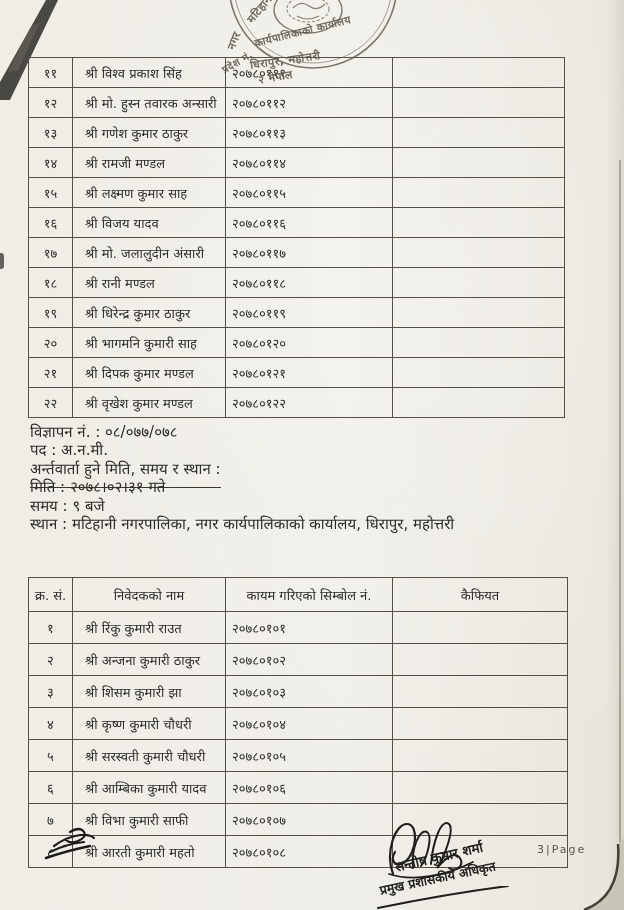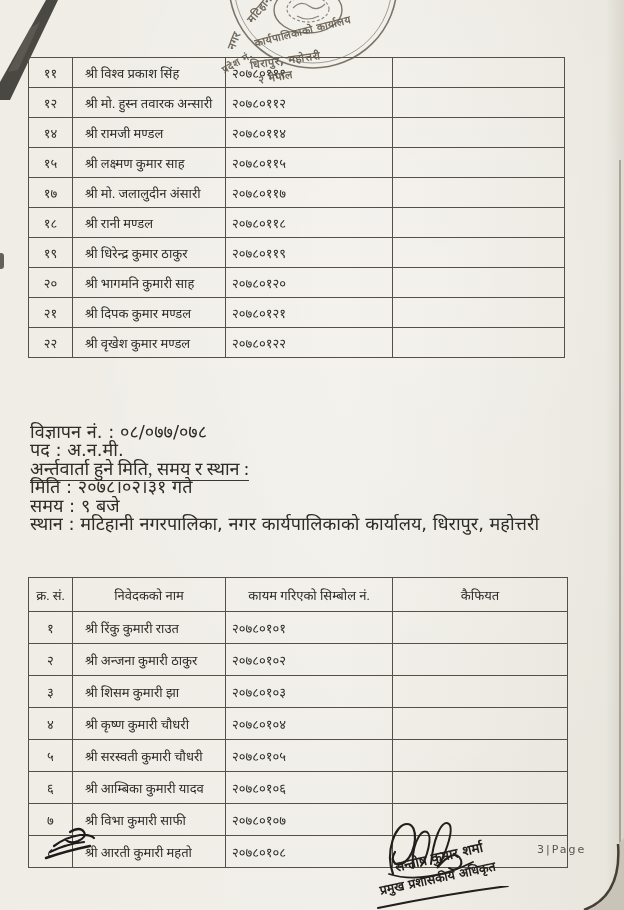--- a/index.html
+++ b/index.html
@@ -18,38 +18,38 @@
   
   .fold-mark{position:absolute;left:0;top:0;width:120px;height:140px;pointer-events:none;}
   .edge-line{position:absolute;right:3px;top:160px;width:2px;height:740px;background:rgba(70,64,55,.35);}
   .left-blip{position:absolute;left:0;top:253px;width:4px;height:16px;background:rgba(40,37,32,.7);border-radius:0 3px 3px 0;}
   .corner-curl{position:absolute;right:0;bottom:0;width:60px;height:80px;pointer-events:none;}
   
   .stamp{position:absolute;left:213px;top:0;width:210px;height:96px;z-index:5;pointer-events:none;color:#5e564a;}
   .stamp svg{position:absolute;left:0;top:0;}
   .stamp .sw{position:absolute;white-space:nowrap;font-size:11px;font-weight:600;letter-spacing:.5px;opacity:.88;transform-origin:left top;}
   
-  table.sheet{position:absolute;border-collapse:collapse;table-layout:fixed;font-family:Liberation Serif, serif;}
+  table.sheet{position:absolute;border-collapse:collapse;table-layout:fixed;}
   table.sheet td, table.sheet th{
     border:1px solid #555047;
     font-size:13px;color:#2e2c28;
     padding:0 6px;overflow:hidden;white-space:nowrap;
     font-weight:normal;
   }
   .t1{left:28px;top:57px;width:536px;}
   .t1 td{height:29px;}
   .t2{left:28px;top:577px;width:539px;}
   .t2 th{height:33px;text-align:center;font-weight:600;}
   .t2 td{height:31px;}
   .c-sn{text-align:center;}
   .c-name{padding-left:12px !important;text-align:left;}
   .c-sym{text-align:left;}
   
-  .details{position:absolute;left:30px;top:423px;font-size:18px;color:#2e2c28;line-height:18.4px;}
-  .details .ul{border-bottom:1px solid #3a3731;padding-bottom:1px;font-family:Liberation Serif, serif;}
+  .details{position:absolute;left:30px;top:423px;font-size:15px;color:#2e2c28;line-height:18.4px;}
+  .details .ul{border-bottom:1px solid #3a3731;padding-bottom:9px;}
   
   .sig-small{position:absolute;left:40px;top:824px;}
   .sig-big{position:absolute;left:383px;top:812px;}
   .sig-name{position:absolute;left:393px;top:858px;font-size:13.5px;font-weight:600;color:#22211e;transform:rotate(-13deg);transform-origin:left top;white-space:nowrap;}
   .sig-title{position:absolute;left:378px;top:882px;font-size:12.5px;font-weight:600;color:#22211e;transform:rotate(-12deg);transform-origin:left top;white-space:nowrap;}
   .sig-underline{position:absolute;left:376px;top:886px;}
   .page-label{position:absolute;left:537px;top:843px;font-size:11px;letter-spacing:2px;color:#5b564d;}
 </style>
 </head>
 <body>
@@ -98,29 +98,41 @@
           <td class="c-sym">२०७८०१११</td>
           <td class="c-rem"></td>
         </tr>
       <tr>
           <td class="c-sn">१२</td>
           <td class="c-name">श्री मो. हुस्न तवारक अन्सारी</td>
           <td class="c-sym">२०७८०११२</td>
           <td class="c-rem"></td>
         </tr>
       <tr>
+          <td class="c-sn">१३</td>
+          <td class="c-name">श्री गणेश कुमार ठाकुर</td>
+          <td class="c-sym">२०७८०११३</td>
+          <td class="c-rem"></td>
+        </tr>
+      <tr>
           <td class="c-sn">१४</td>
           <td class="c-name">श्री रामजी मण्डल</td>
           <td class="c-sym">२०७८०११४</td>
           <td class="c-rem"></td>
         </tr>
       <tr>
           <td class="c-sn">१५</td>
           <td class="c-name">श्री लक्ष्मण कुमार साह</td>
           <td class="c-sym">२०७८०११५</td>
+          <td class="c-rem"></td>
+        </tr>
+      <tr>
+          <td class="c-sn">१६</td>
+          <td class="c-name">श्री विजय यादव</td>
+          <td class="c-sym">२०७८०११६</td>
           <td class="c-rem"></td>
         </tr>
       <tr>
           <td class="c-sn">१७</td>
           <td class="c-name">श्री मो. जलालुदीन अंसारी</td>
           <td class="c-sym">२०७८०११७</td>
           <td class="c-rem"></td>
         </tr>
       <tr>
           <td class="c-sn">१८</td>

